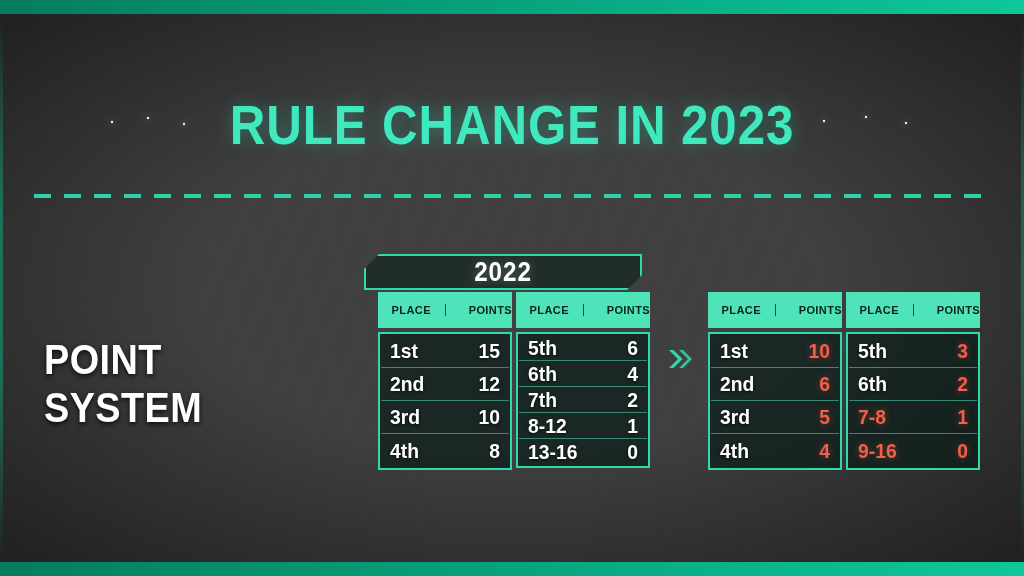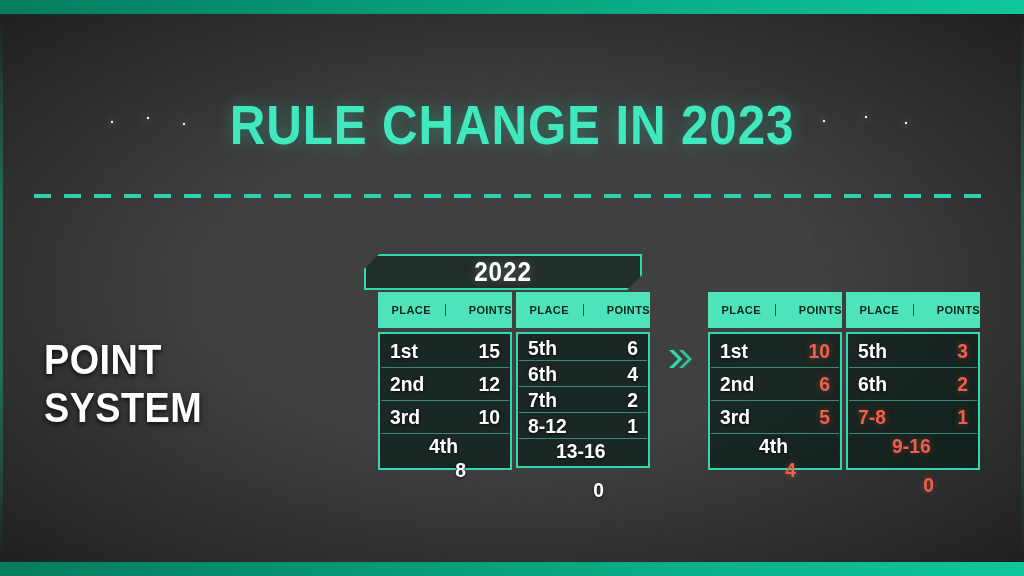--- a/index.html
+++ b/index.html
@@ -148,22 +148,22 @@
     border:2px solid #2fd9ad;
     background:rgba(6,26,22,0.65);
     padding:1px;
   }
   .trow {
     display:flex; align-items:center;
     height:33px;
     border-bottom:1px solid rgba(80,220,185,0.55);
     padding:0 9px;
   }
-  .trow:last-child { border-bottom:none;flex-direction:column; }
-  .t-2022-b .trow, .t-2023-b .trow { height:33px;gap:15px; }
+  .trow:last-child { border-bottom:none; }
+  .t-2022-b .trow, .t-2023-b .trow { height:33px; }
   .cell-place {
     flex:1; text-align:left;
     font-family:"Liberation Sans Narrow","Liberation Sans", sans-serif;
     font-weight:bold; font-size:21px;
     transform:scaleX(0.92); transform-origin:left center;
   }
   .cell-points {
     width:42px; text-align:right;
     font-family:"Liberation Sans Narrow","Liberation Sans", sans-serif;
     font-weight:bold; font-size:21px;

